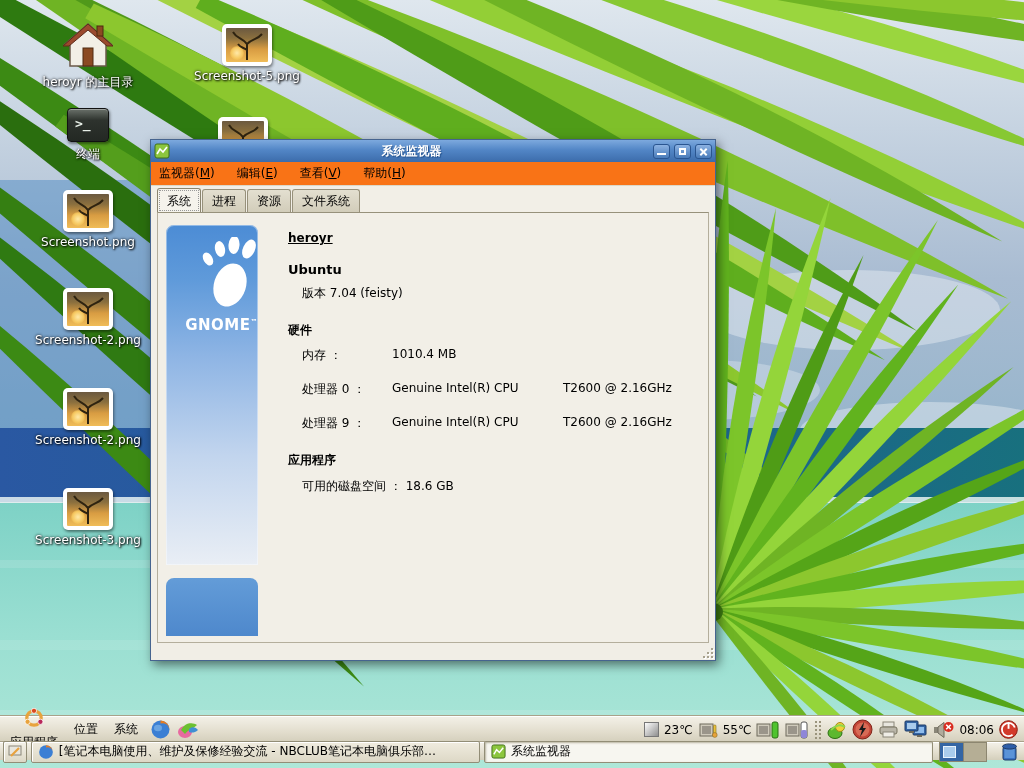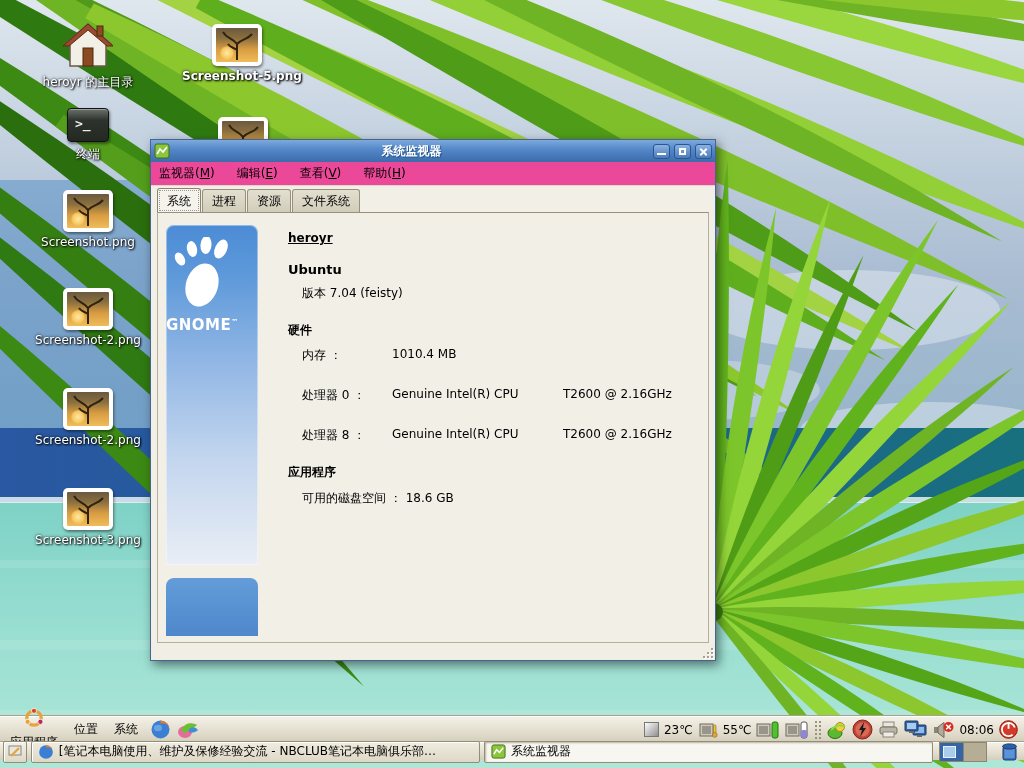--- a/index.html
+++ b/index.html
@@ -21,39 +21,39 @@
   
   .window { position:absolute; left:150px; top:139px; width:566px; height:522px; background:#f2efe7; border:1px solid #46648f; box-shadow:3px 4px 10px rgba(0,0,0,.5); display:flex; flex-direction:column; }
   .titlebar { height:22px; background:linear-gradient(180deg,#7da9de 0%,#5286c6 45%,#3c6cab 100%); display:flex; align-items:center; padding:0 3px; gap:4px; }
   .title-icon { width:16px; height:16px; flex:0 0 16px; }
   .title-text { flex:1; text-align:center; color:#fff; font-weight:bold; font-size:12px; text-shadow:1px 1px 1px #23518c; }
   .winbtn { width:17px; height:15px; border-radius:3px; border:1px solid #2a5590; background:linear-gradient(180deg,#8cb2e2,#4a7cba); position:relative; flex:0 0 17px; }
   .winbtn .g-min { position:absolute; left:3px; right:3px; bottom:3px; height:2px; background:#fff; }
   .winbtn .g-max { position:absolute; left:4px; right:4px; top:3px; bottom:3px; border:2px solid #fff; }
   .winbtn .g-x1,.winbtn .g-x2 { position:absolute; left:3px; top:6px; width:9px; height:2px; background:#fff; }
   .winbtn .g-x1 { transform:rotate(45deg);} .winbtn .g-x2 { transform:rotate(-45deg);}
-  .menubar { height:24px; background:#ec4899; border-bottom:1px solid #dcd8c8; display:flex; align-items:center; padding:0 8px; gap:22px; }
+  .menubar { height:24px; background:#f97316; border-bottom:1px solid #dcd8c8; display:flex; align-items:center; padding:0 8px; gap:22px; }
   .menubar .mi { cursor:default; }
   .menubar u { text-decoration:underline; }
   .tabstrip { display:flex; align-items:flex-end; height:26px; padding:2px 6px 0; gap:1px; background:#f2efe7; }
   .tab { padding:3px 9px 2px; background:linear-gradient(180deg,#e3dfd0,#d2cdba); border:1px solid #97917b; border-bottom:none; border-radius:3px 3px 0 0; font-size:12px; }
   .tab.active { background:#f5f3ec; padding:4px 9px 3px; position:relative; top:1px; border-color:#8a846e; outline:1px dotted #999; outline-offset:-3px; }
   .tabpage { flex:1; margin:0 6px; border:1px solid #b4ae9c; border-top:1px solid #97917b; background:#f2efe7; display:flex; padding:12px 10px 6px 8px; gap:30px; overflow:hidden; position:relative; }
   .banner-col { width:92px; flex:0 0 92px; display:flex; flex-direction:column; justify-content:space-between; }
-  .gnome-banner { height:340px; border-radius:8px 8px 0 0; background:linear-gradient(180deg,#4c8cd5 0%,#5f9ada 16%,#8db4e4 38%,#c2d5ee 68%,#e9eef5 100%); text-align:left; padding-top:12px; box-shadow:inset 0 0 0 1px rgba(255,255,255,.4); }
+  .gnome-banner { height:340px; border-radius:8px 8px 0 0; background:linear-gradient(180deg,#4c8cd5 0%,#5f9ada 16%,#8db4e4 38%,#c2d5ee 68%,#e9eef5 100%); text-align:right; padding-top:12px; box-shadow:inset 0 0 0 1px rgba(255,255,255,.4); }
   .gnome-banner svg { width:64px; height:74px; }
   .gnome-word { color:#fff; font-weight:bold; font-size:15px; letter-spacing:.5px; margin-top:2px; }
   .gnome-word sup { font-size:7px; }
   .banner-foot { height:58px; border-radius:8px 8px 0 0; background:linear-gradient(180deg,#639cd8,#4e88cc); }
   .sysinfo { flex:1; padding-top:6px; }
   .user-name { font-weight:bold; text-decoration:underline; }
   .distro { font-weight:bold; font-size:13px; margin-top:17px; }
   .version { margin-top:8px; padding-left:14px; }
   .sec-head { font-weight:bold; margin-top:20px; }
-  .hw-rows { margin-top:8px; padding-left:14px; display:grid; grid-template-columns:90px 1fr 135px; row-gap:23px; }
+  .hw-rows { margin-top:8px; padding-left:14px; display:grid; grid-template-columns:90px 1fr 135px; row-gap:17px; }
   .hw-rows .full { grid-column:2 / 4; }
   .status-row { margin-top:9px; padding-left:14px; }
   .statusbar { height:17px; background:#f1eee6; position:relative; }
   .grip { position:absolute; right:2px; bottom:2px; width:12px; height:12px; }
   .grip i { position:absolute; width:2px; height:2px; background:#a8a28e; box-shadow:1px 1px 0 #fff; }
 
   
   .panel { position:absolute; left:0; width:1024px; height:26px; background:linear-gradient(180deg,#f3f0e7 0%,#e2ddcd 60%,#d4cfbc 100%); border-top:1px solid #fff; box-shadow:0 -1px 0 #a9a28a; display:flex; align-items:center; }
   .panel.top { top:716px; padding:0 4px; gap:4px; }
   .panel.bottom { top:742px; height:18px; padding:0 3px; gap:4px; }
@@ -160,21 +160,21 @@
   <div class="dicon" style="left:33px;top:22px;">
     <svg class="house-icon" viewBox="0 0 54 46">
       <polygon points="27,2 4,22 9,22 9,44 45,44 45,22 50,22" fill="#f2efe6" stroke="#6b5a4a" stroke-width="1.5"></polygon>
       <polygon points="27,2 2,24 8,24 27,8 46,24 52,24" fill="#9b4a2e" stroke="#5f2c1a" stroke-width="1"></polygon>
       <rect x="22" y="26" width="10" height="18" fill="#8b4a22" stroke="#4f2a10"></rect>
       <rect x="36" y="4" width="6" height="10" fill="#8b4a22" stroke="#4f2a10"></rect>
     </svg>
     <div class="lbl">heroyr 的主目录</div>
   </div>
 
-  <div class="dicon" style="left:182px;top:24px;font-weight:bold;">
+  <div class="dicon" style="left:192px;top:24px;">
     <div class="thumb">
       <div class="pic">
           <div class="sun"></div>
         <svg viewBox="0 0 42 34">
             <path d="M21,32 L21,16 M21,16 C15,9 11,11 7,4 M21,16 C27,10 31,12 36,6 M21,22 C17,19 15,20 12,16" stroke="#2e2310" stroke-width="2" fill="none"></path>
           </svg>
       </div>
     </div>
     <div class="lbl">Screenshot-5.png</div>
   </div>
@@ -296,21 +296,21 @@
         <div class="user-name">heroyr</div>
         <div class="distro">Ubuntu</div>
         <div class="version">版本 7.04 (feisty)</div>
         <div class="sec-head">硬件</div>
         <div class="hw-rows">
           <span>内存 ：</span>
           <span class="full">1010.4 MB</span>
           <span>处理器 0 ：</span>
           <span>Genuine Intel(R) CPU</span>
           <span>T2600  @ 2.16GHz</span>
-          <span>处理器 8 ：</span>
+          <span>处理器 9 ：</span>
           <span>Genuine Intel(R) CPU</span>
           <span>T2600  @ 2.16GHz</span>
         </div>
         <div class="sec-head">应用程序</div>
         <div class="status-row">
           <span>可用的磁盘空间 ：</span>
           <span>18.6 GB</span>
         </div>
       </div>
     </div>

